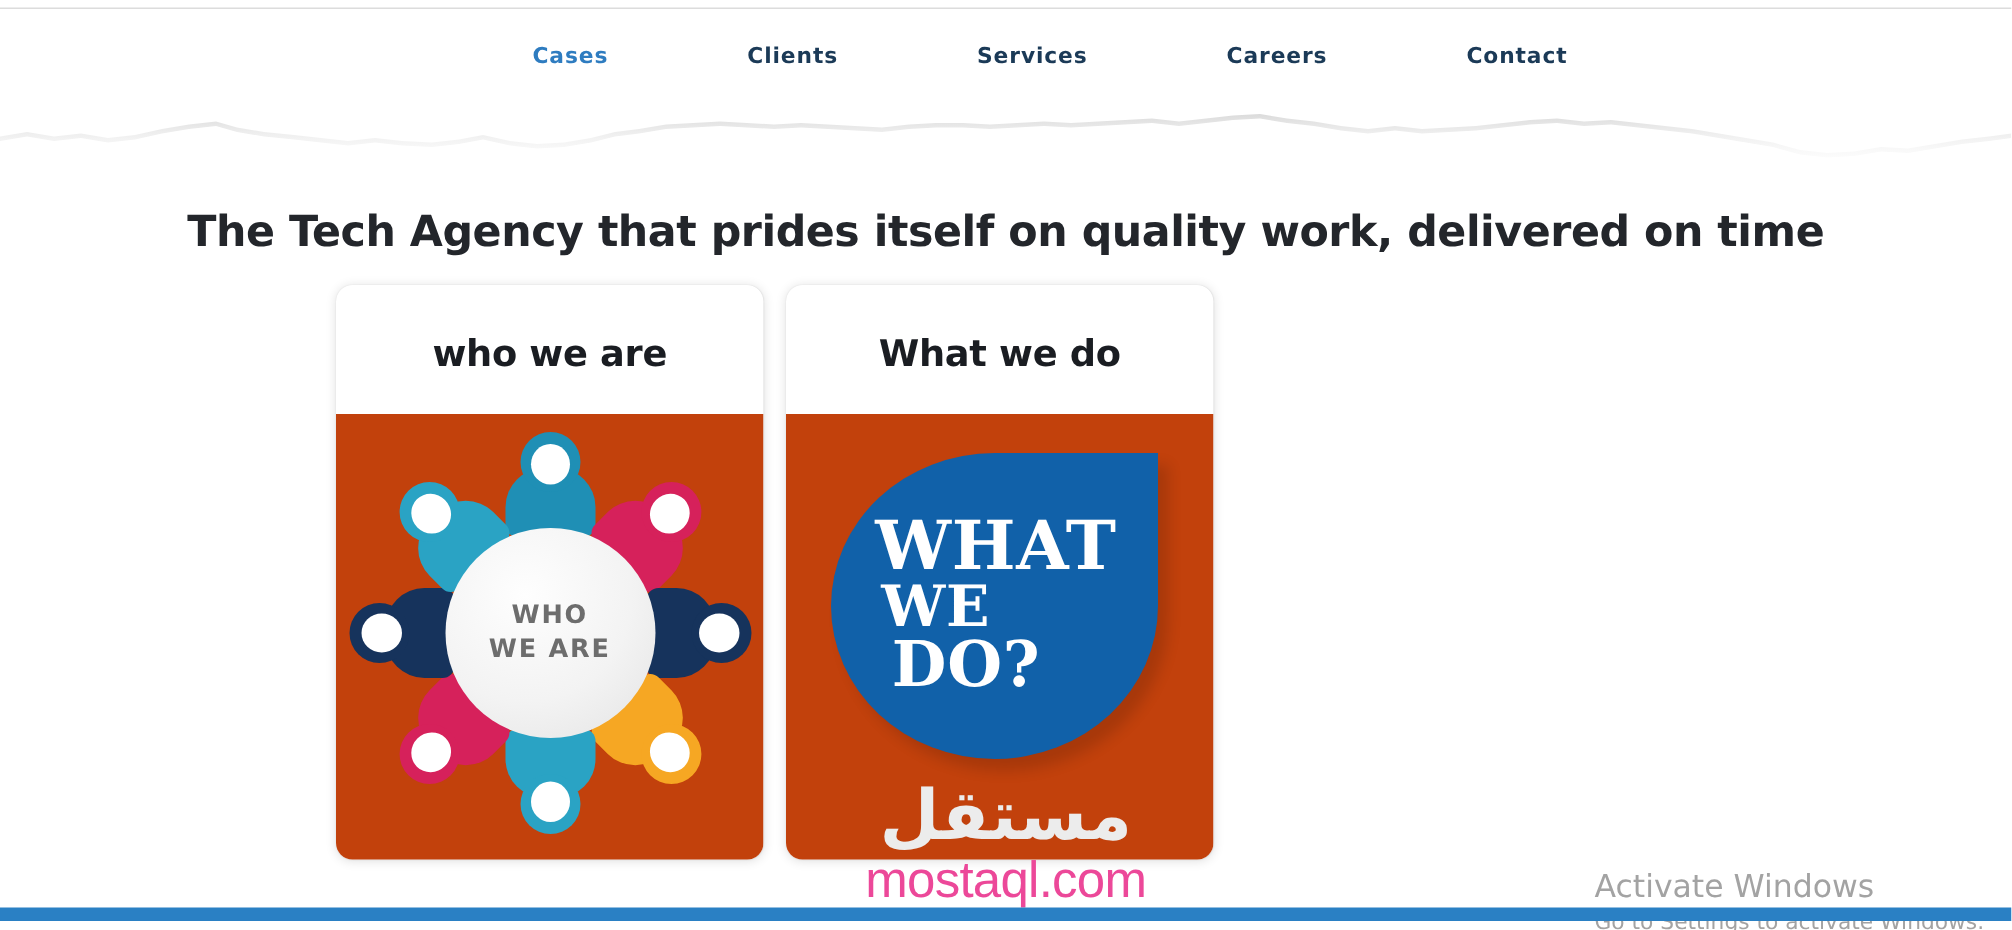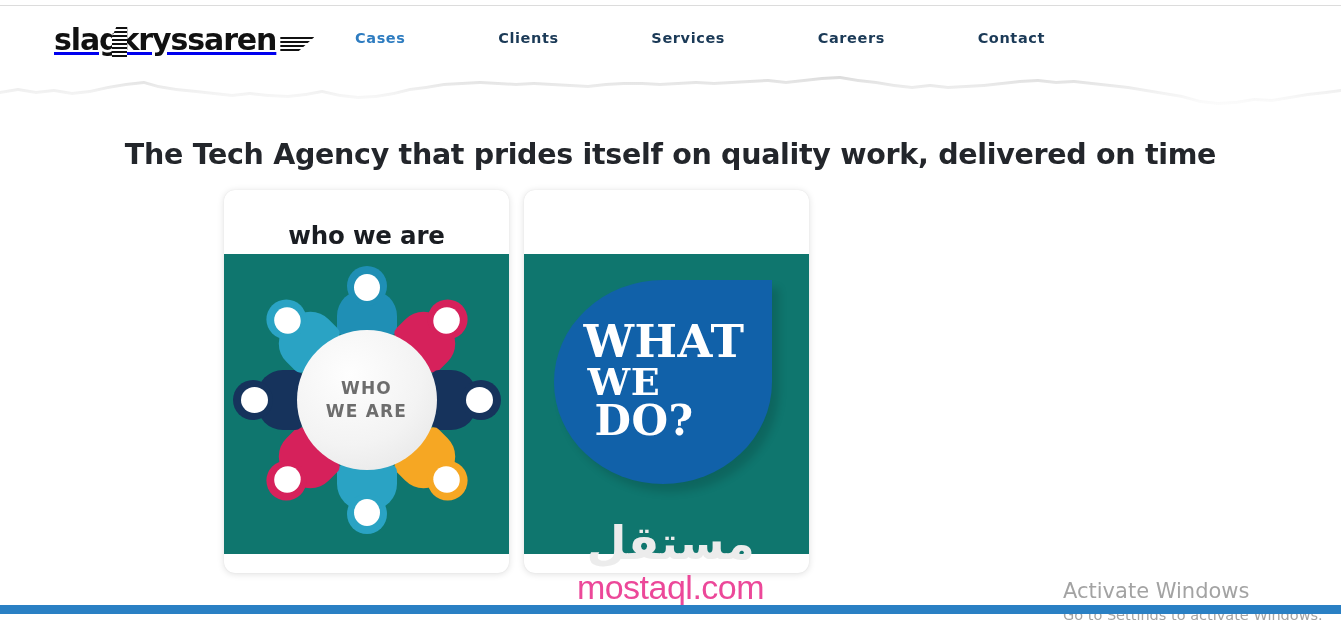--- a/index.html
+++ b/index.html
@@ -171,23 +171,23 @@
     letter-spacing: -0.2px;
     color: #1a1d22;
   }
 
   .card-media {
     position: absolute;
     left: 0;
     width: 100%;
   }
   #card-1 .card-media, #card-2 .card-media {
-    top: 64px;
+    top: 86px;
     height: 300px;
-    background: #0f766e;
+    background: #c2410c;
   }
   #card-3 .card-media {
     top: 88px;
     height: 262px;
     background: #e9e9e9;
   }
 
   
   .who-illu {
     position: absolute;
@@ -425,27 +425,20 @@
 </style>
 </head>
 <body>
 
 <div id="page">
 
   <div class="top-rule"></div>
 
   <header class="site-header">
 
-    <a class="logo" href="#">
-      <span class="logo-text">
-        <span>slag</span><span>kryssaren</span>
-        <span class="logo-bars"></span>
-        <span class="logo-wing"></span>
-      </span>
-    </a>
 
     <nav class="main-nav">
       <a class="nav-link active" href="#">Cases</a>
       <a class="nav-link" href="#">Clients</a>
       <a class="nav-link" href="#">Services</a>
       <a class="nav-link" href="#">Careers</a>
       <a class="nav-link" href="#">Contact</a>
     </nav>
   </header>
 
@@ -523,20 +516,21 @@
 
           <div class="who-center">
             <span>WHO</span>
             <span>WE ARE</span>
           </div>
         </div>
       </div>
     </article>
 
     <article class="card" id="card-2">
+      <div class="card-title">What we do</div>
       <div class="card-media">
         <div class="what-illu">
           <div class="what-drop"></div>
           <div class="what-text">
             <span class="l1">WHAT</span>
             <span class="l2">WE</span>
             <span class="l3">DO?</span>
           </div>
         </div>
       </div>

